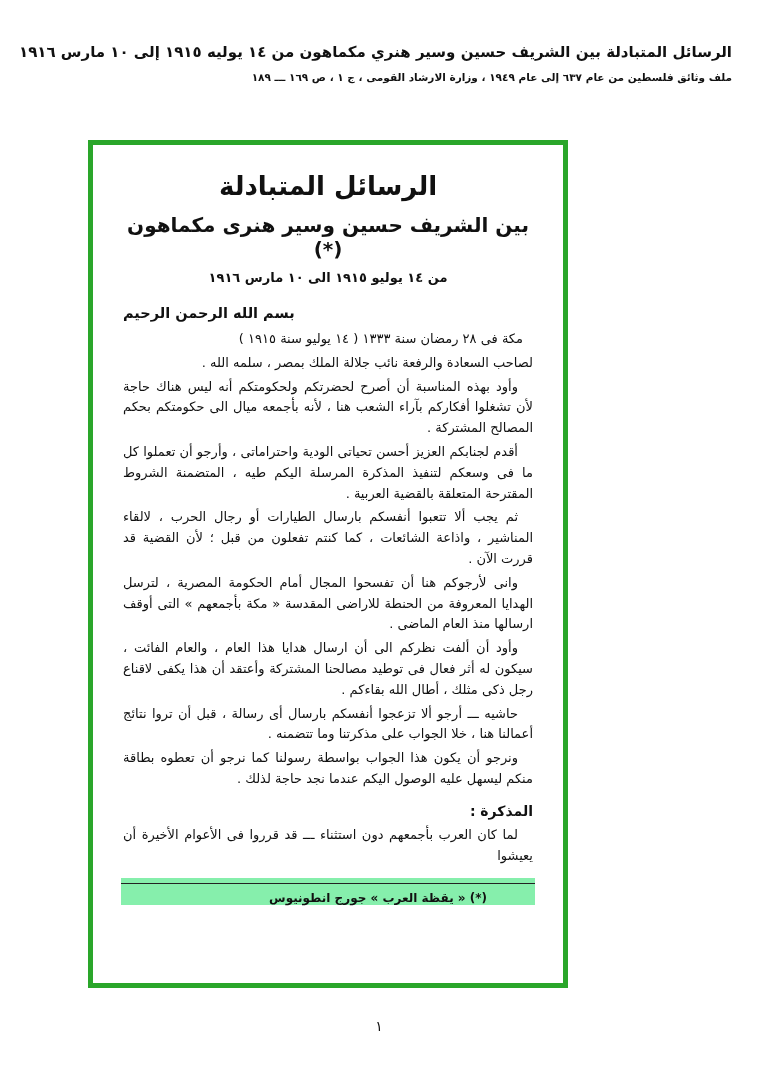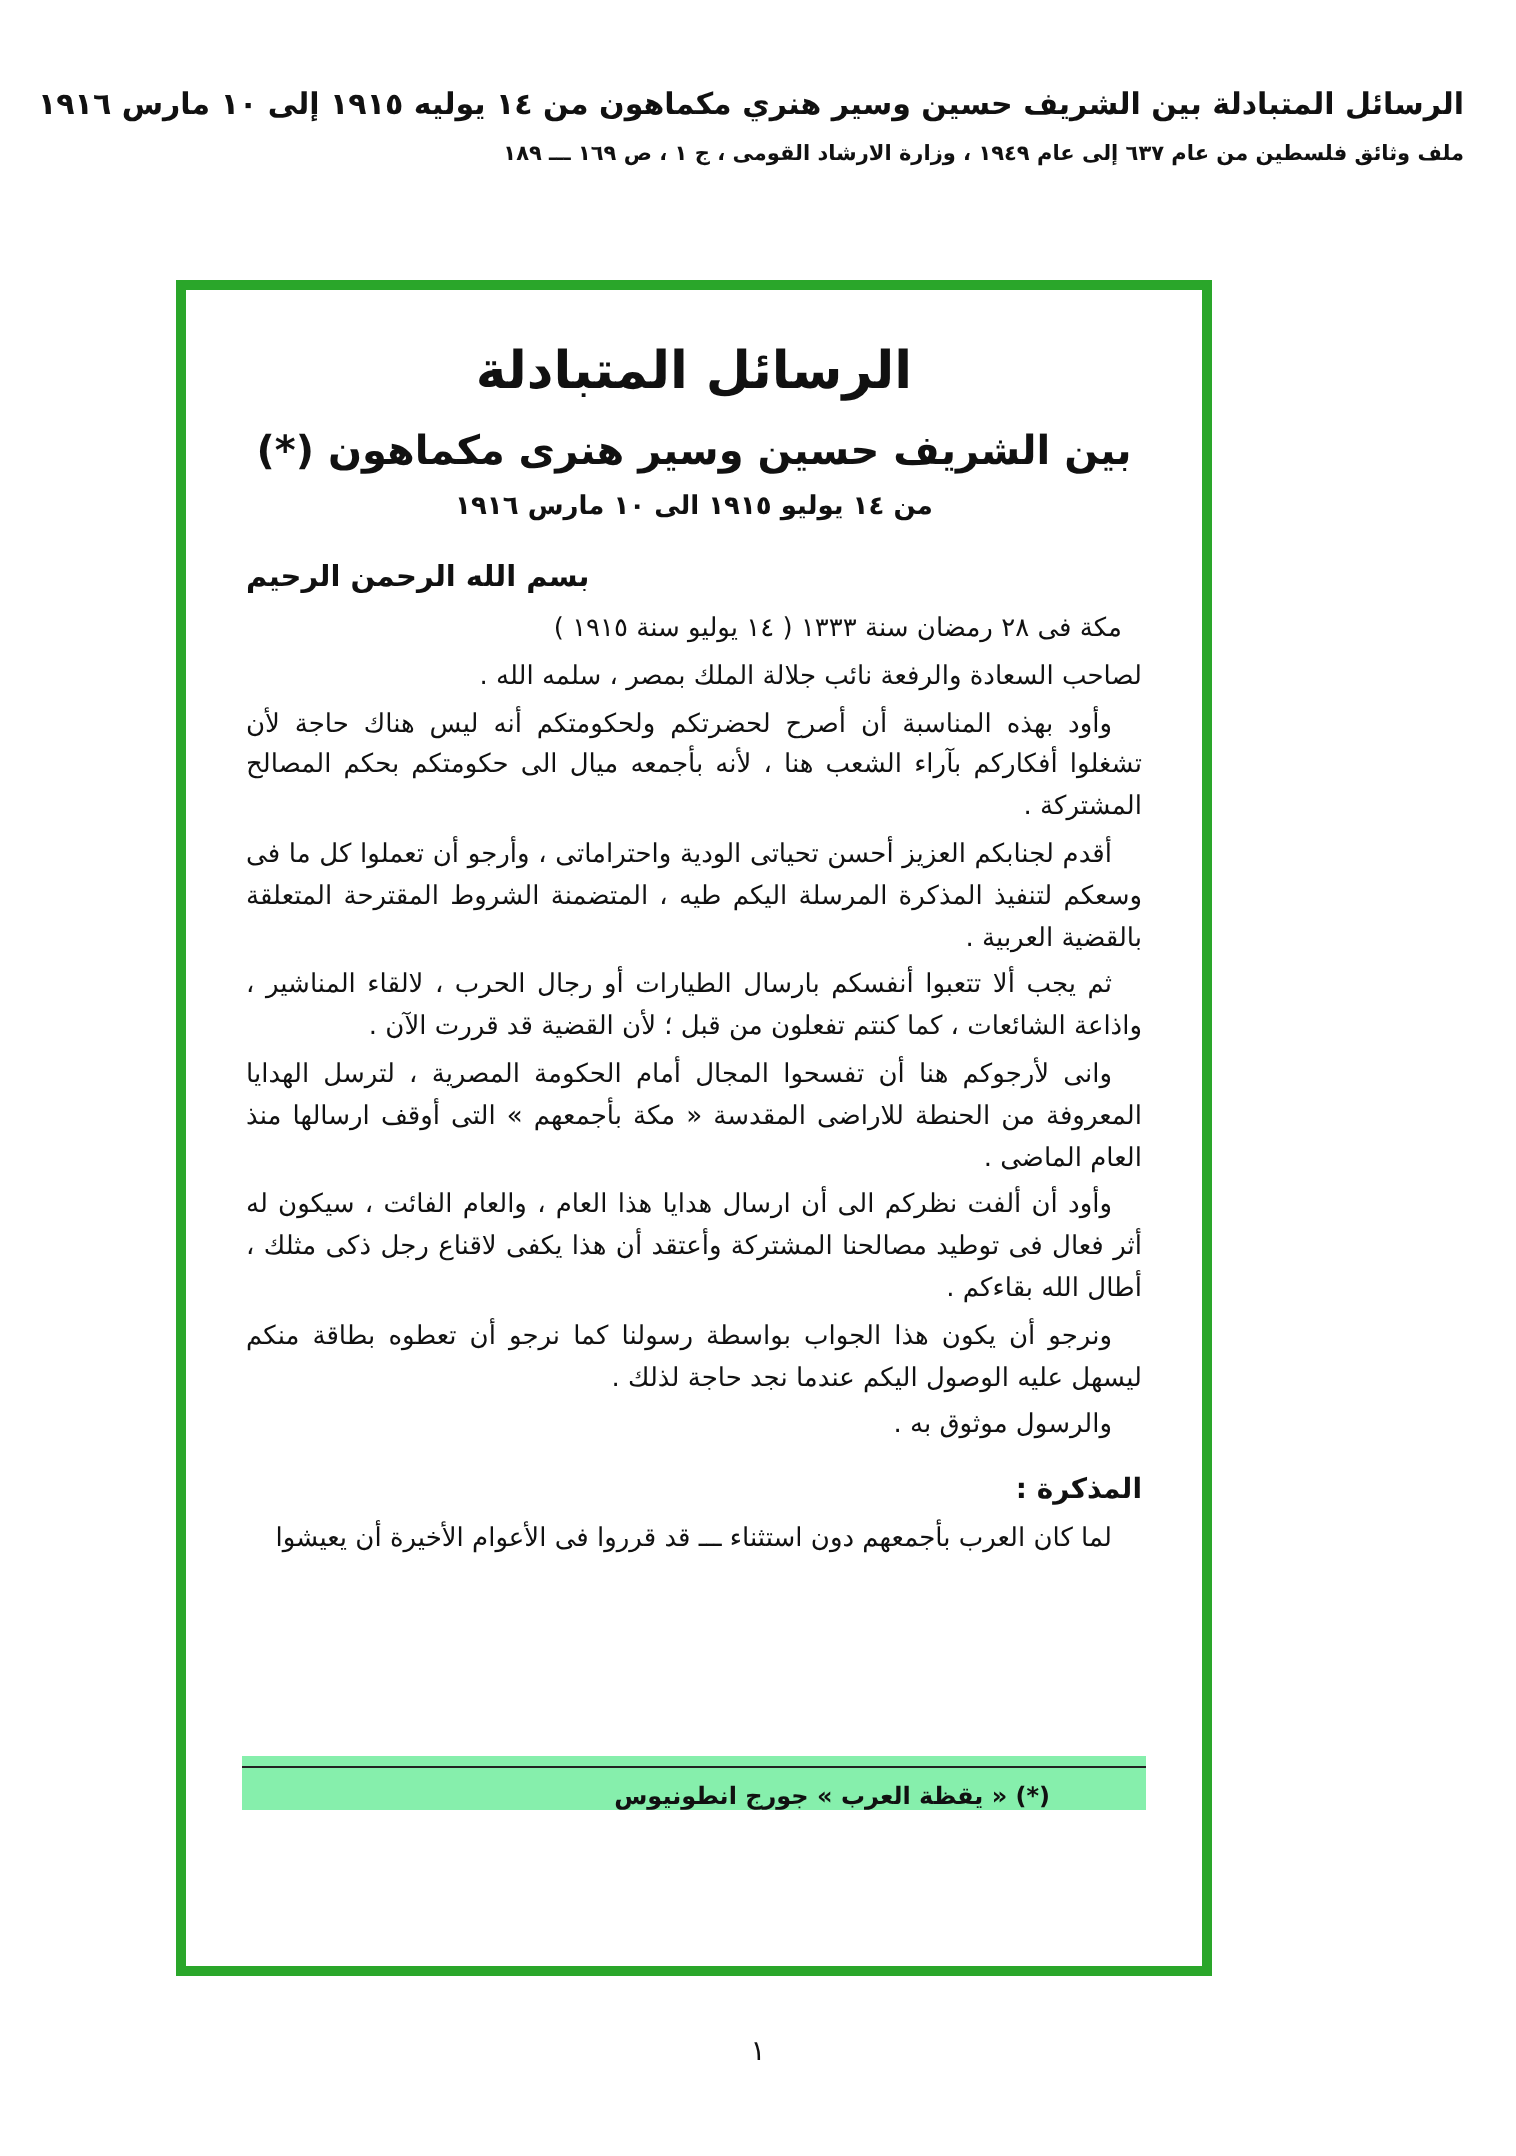--- a/index.html
+++ b/index.html
@@ -29,21 +29,21 @@
     font-size: 10.5px;
     margin-top: 9px;
     font-weight: bold;
   }
 
   
   .frame {
     position: absolute;
     left: 88px;
     top: 140px;
-    width: 518px;
+    width: 480px;
     height: 848px;
     border: 5px solid var(--frame-green, #2aa62a);
     background: #ffffff;
     padding: 16px 30px 0 30px;
     direction: rtl;
     overflow: hidden;
   }
 
   .doc-title {
     text-align: center;
@@ -145,24 +145,24 @@
     <p class="para">وأود بهذه المناسبة أن أصرح لحضرتكم ولحكومتكم أنه ليس هناك حاجة لأن تشغلوا أفكاركم بآراء الشعب هنا ، لأنه بأجمعه ميال الى حكومتكم بحكم المصالح المشتركة .</p>
 
     <p class="para">أقدم لجنابكم العزيز أحسن تحياتى الودية واحتراماتى ، وأرجو أن تعملوا كل ما فى وسعكم لتنفيذ المذكرة المرسلة اليكم طيه ، المتضمنة الشروط المقترحة المتعلقة بالقضية العربية .</p>
 
     <p class="para">ثم يجب ألا تتعبوا أنفسكم بارسال الطيارات أو رجال الحرب ، لالقاء المناشير ، واذاعة الشائعات ، كما كنتم تفعلون من قبل ؛ لأن القضية قد قررت الآن .</p>
 
     <p class="para">وانى لأرجوكم هنا أن تفسحوا المجال أمام الحكومة المصرية ، لترسل الهدايا المعروفة من الحنطة للاراضى المقدسة « مكة بأجمعهم » التى أوقف ارسالها منذ العام الماضى .</p>
 
     <p class="para">وأود أن ألفت نظركم الى أن ارسال هدايا هذا العام ، والعام الفائت ، سيكون له أثر فعال فى توطيد مصالحنا المشتركة وأعتقد أن هذا يكفى لاقناع رجل ذكى مثلك ، أطال الله بقاءكم .</p>
 
+    <p class="para">حاشيه ـــ أرجو ألا تزعجوا أنفسكم بارسال أى رسالة ، قبل أن تروا نتائج أعمالنا هنا ، خلا الجواب على مذكرتنا وما تتضمنه .</p>
 
     <p class="para">ونرجو أن يكون هذا الجواب بواسطة رسولنا كما نرجو أن تعطوه بطاقة منكم ليسهل عليه الوصول اليكم عندما نجد حاجة لذلك .</p>
 
-    <p class="para short-line">والرسول موثوق به .</p>
 
     <div class="para memo-heading">المذكرة :</div>
 
     <p class="para">لما كان العرب بأجمعهم دون استثناء ـــ قد قرروا فى الأعوام الأخيرة أن يعيشوا</p>
 
     <div class="footnote-block">
       <div class="footnote-rule"></div>
       <div class="footnote">(*) « يقظة العرب » جورج انطونيوس</div>
     </div>
 

